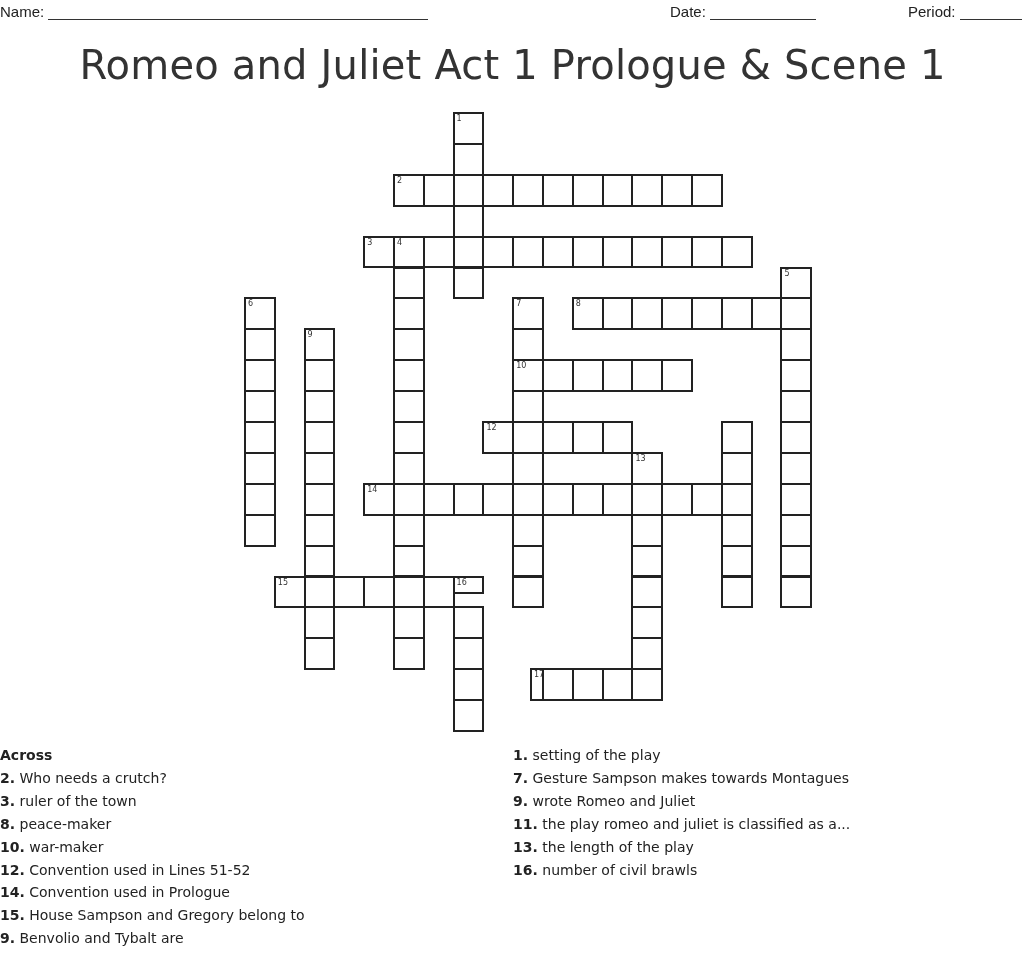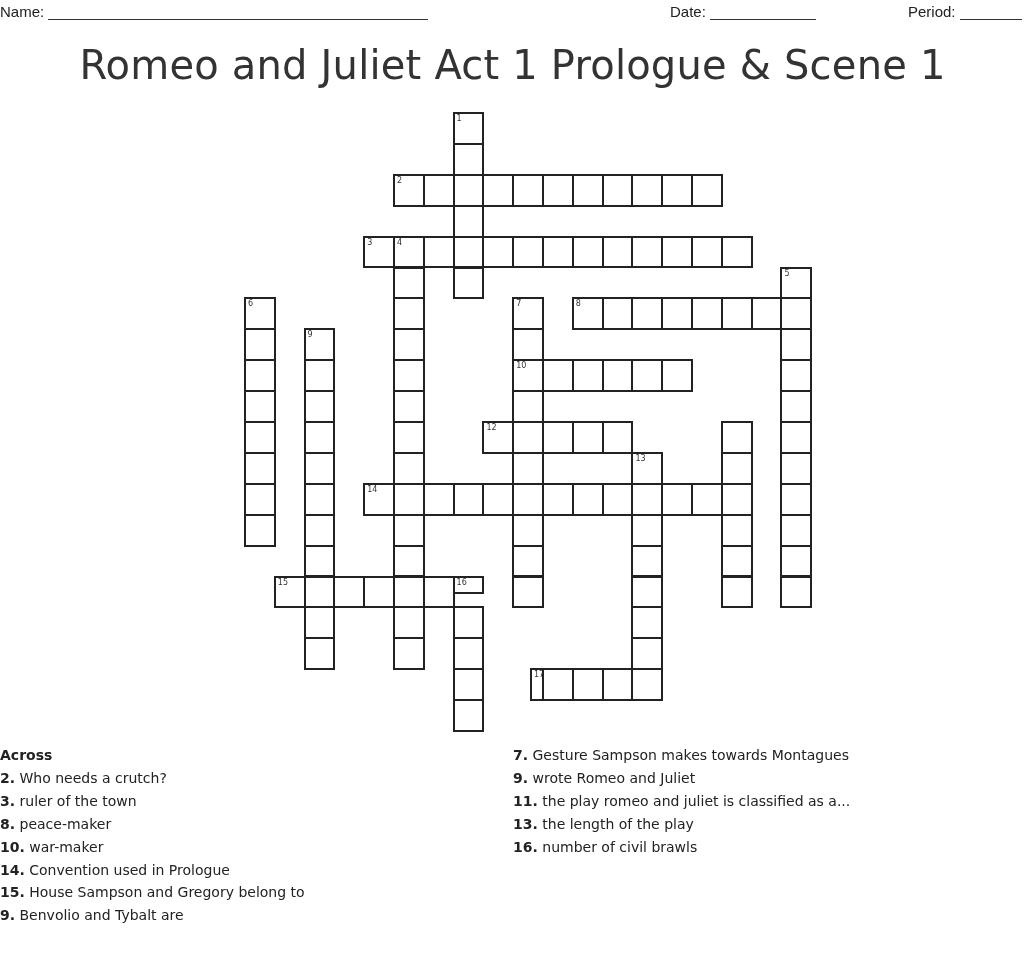--- a/index.html
+++ b/index.html
@@ -205,27 +205,29 @@
     <div class="cell" style="left: 602.6px; top: 669.2px; width: 31.8px; height: 32.9px;"></div>
   </div>
 
 <div class="clues" id="across">
   <div class="clue-head">Across</div>
   <div class="clue-list">
     <div class="clue"><b>2.</b> <span>Who needs a crutch?</span></div>
     <div class="clue"><b>3.</b> <span>ruler of the town</span></div>
     <div class="clue"><b>8.</b> <span>peace-maker</span></div>
     <div class="clue"><b>10.</b> <span>war-maker</span></div>
+    <div class="clue"><b>12.</b> <span>Convention used in Lines 51-52</span></div>
     <div class="clue"><b>14.</b> <span>Convention used in Prologue</span></div>
     <div class="clue"><b>15.</b> <span>House Sampson and Gregory belong to</span></div>
     <div class="clue"><b>9.</b> <span>Benvolio and Tybalt are</span></div>
   </div>
 </div>
 
 <div class="clues" id="down">
   <div class="clue-list">
+    <div class="clue"><b>1.</b> <span>setting of the play</span></div>
     <div class="clue"><b>7.</b> <span>Gesture Sampson makes towards Montagues</span></div>
     <div class="clue"><b>9.</b> <span>wrote Romeo and Juliet</span></div>
     <div class="clue"><b>11.</b> <span>the play romeo and juliet is classified as a...</span></div>
     <div class="clue"><b>13.</b> <span>the length of the play</span></div>
     <div class="clue"><b>16.</b> <span>number of civil brawls</span></div>
   </div>
 </div>
 
 </body></html>

